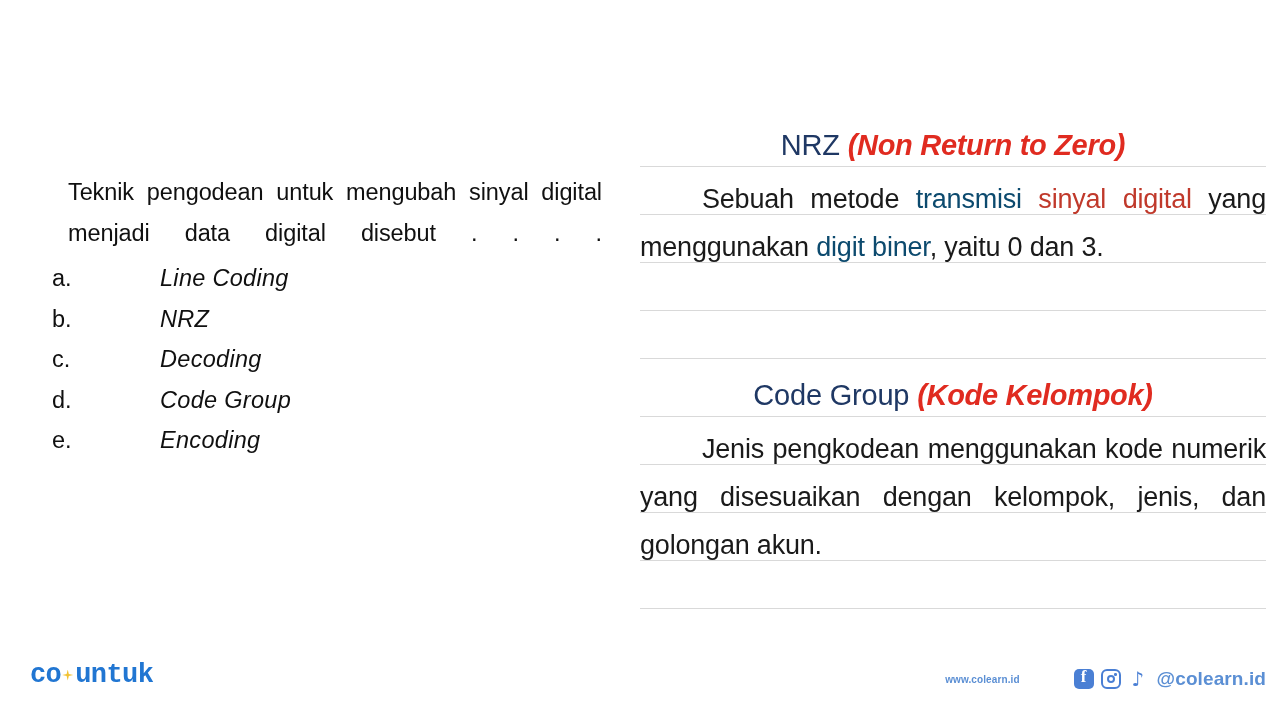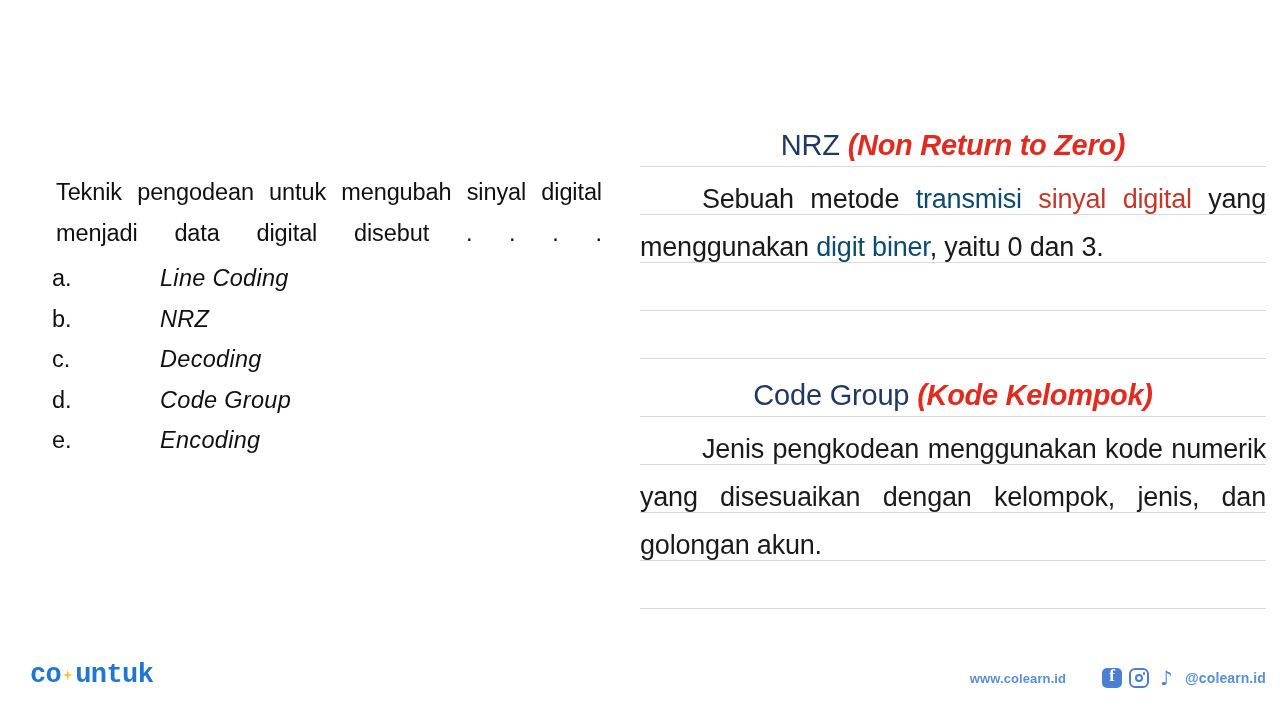--- a/index.html
+++ b/index.html
@@ -22,21 +22,21 @@
     top: 172px;
     width: 550px;
   }
   #question-stem {
     font-family: "Liberation Sans", sans-serif;
     font-size: 23.5px;
     line-height: 41px;
     color: #101010;
     text-align: justify;
     text-align-last: justify;
-    margin: 0 0 4px 4px;
+    margin: 0 0 4px 16px;
     letter-spacing: -0.1px;
   }
   #options-list {
     list-style: none;
     margin: 0;
     padding: 0;
   }
   .option-row {
     display: flex;
     align-items: baseline;
@@ -149,25 +149,25 @@
 
   #footer-right {
     position: absolute;
     right: 14px;
     top: 668px;
     display: flex;
     align-items: center;
     gap: 0;
   }
   #footer-site {
-    font-size: 13px;
+    font-size: 10px;
     font-weight: bold;
     color: #5b8fd4;
     letter-spacing: 0.1px;
-    margin-right: 36px;
+    margin-right: 54px;
     font-family: "Liberation Sans", sans-serif;
   }
   .social-icon {
     width: 20px;
     height: 20px;
     margin-right: 7px;
     display: inline-block;
     position: relative;
   }
   
@@ -211,21 +211,21 @@
   
   #icon-tiktok {
     color: #4a7fd4;
     font-size: 20px;
     line-height: 20px;
     text-align: center;
     margin-right: 9px;
     font-family: "DejaVu Sans", sans-serif;
   }
   #footer-handle {
-    font-size: 14px;
+    font-size: 19px;
     font-weight: bold;
     color: #5b8fd4;
     letter-spacing: 0.1px;
     font-family: "Liberation Sans", sans-serif;
   }
 </style>
 </head>
 <body>
 
 <div id="question-panel">

